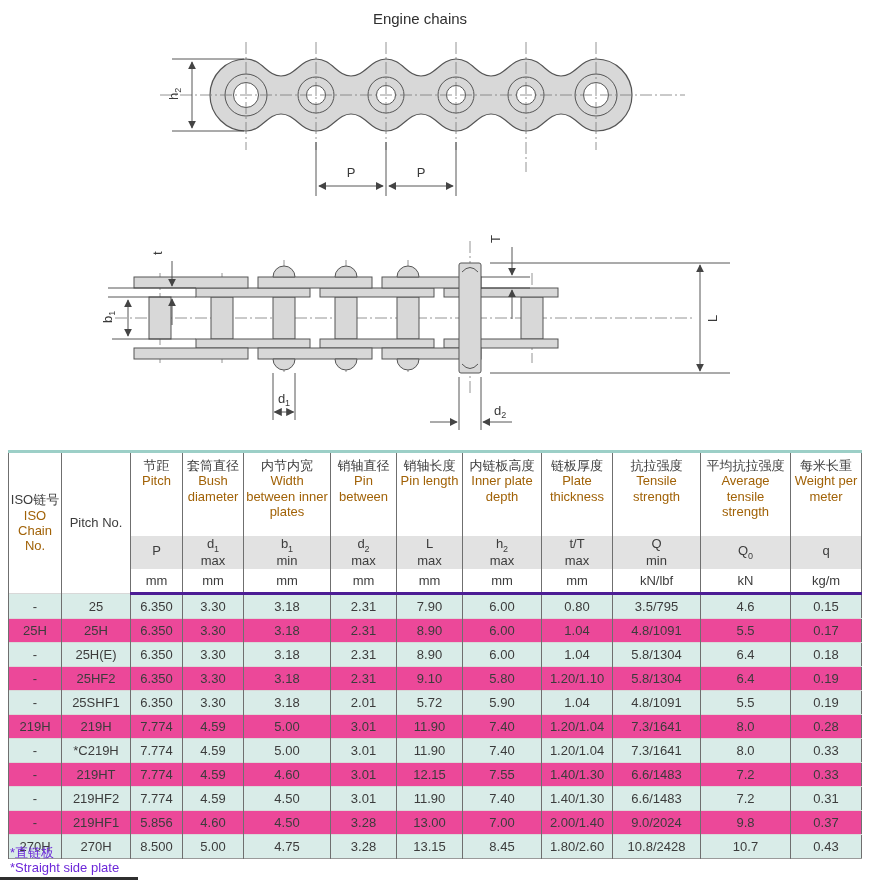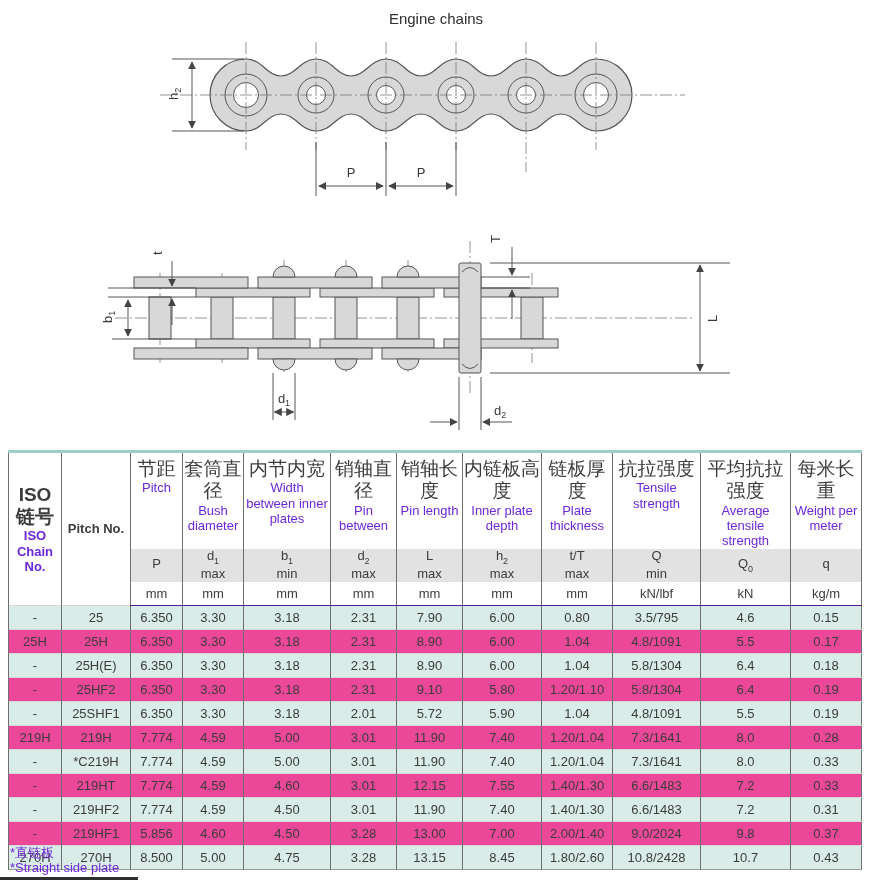--- a/index.html
+++ b/index.html
@@ -1,38 +1,38 @@
 <!DOCTYPE html>
 <html><head>
 <meta charset="utf-8">
 <style>
   html,body{margin:0;padding:0;background:#fff;}
   #page{position:relative;width:869px;height:887px;background:#fff;overflow:hidden;
         font-family:"Liberation Sans","DejaVu Sans",sans-serif;color:#3c3c3c;}
-  #title{position:absolute;top:10px;left:16px;width:840px;text-align:center;
+  #title{position:absolute;top:10px;left:0;width:840px;text-align:center;
          font-size:15px;color:#2f2f2f;}
   svg{position:absolute;left:0;}
   #svg-side{top:0;}
   #svg-plan{top:215px;}
   .dimtext{font-size:13px;fill:#3a3a3a;}
   
   #tblwrap{position:absolute;left:8px;top:450px;width:853px;}
   table{border-collapse:collapse;table-layout:fixed;width:853px;
         border-top:3px solid #9ccfc7;border-bottom:1px solid #9a9a9a;
         border-left:1px solid #6f6f6f;border-right:1px solid #6f6f6f;}
   th,td{border-left:1px solid #6f6f6f;font-weight:normal;text-align:center;
         padding:0 1px;font-size:13px;color:#3c3c3c;overflow:hidden;}
   tr.r-name th{height:78px;vertical-align:top;padding-top:5px;line-height:1.18;}
-  tr.r-name th.h-first{vertical-align:middle;padding-top:0;font-weight:bold;}
+  tr.r-name th.h-first{vertical-align:middle;padding-top:0;}
   tr.r-sym th{height:33px;background:#e2e2e2;line-height:1.1;}
-  tr.r-unit th{height:23px;border-bottom:1px solid #4c1d95;}
+  tr.r-unit th{height:23px;border-bottom:3px solid #4c1d95;}
   tbody td{height:23px;border-top:1px solid #d8d8d8;}
   tbody tr.teal td{background:#d9ece8;}
   tbody tr.plain td{background:#ec4899;}
-  .cn{font-size:19px;} .en{font-size:13px;color:#6d28d9;}
+  .cn{font-size:13px;} .en{font-size:13px;color:#a16207;}
   sub{font-size:9px;}
   .note:empty{display:none;}
   #fnotes{position:absolute;left:10px;top:845px;font-size:13px;line-height:15px;color:#6d28d9;}
   #botbar{position:absolute;left:0;top:877px;width:138px;height:3px;background:#2f2f2f;}
 </style>
 </head>
 <body>
 
 <div id="page">
 

